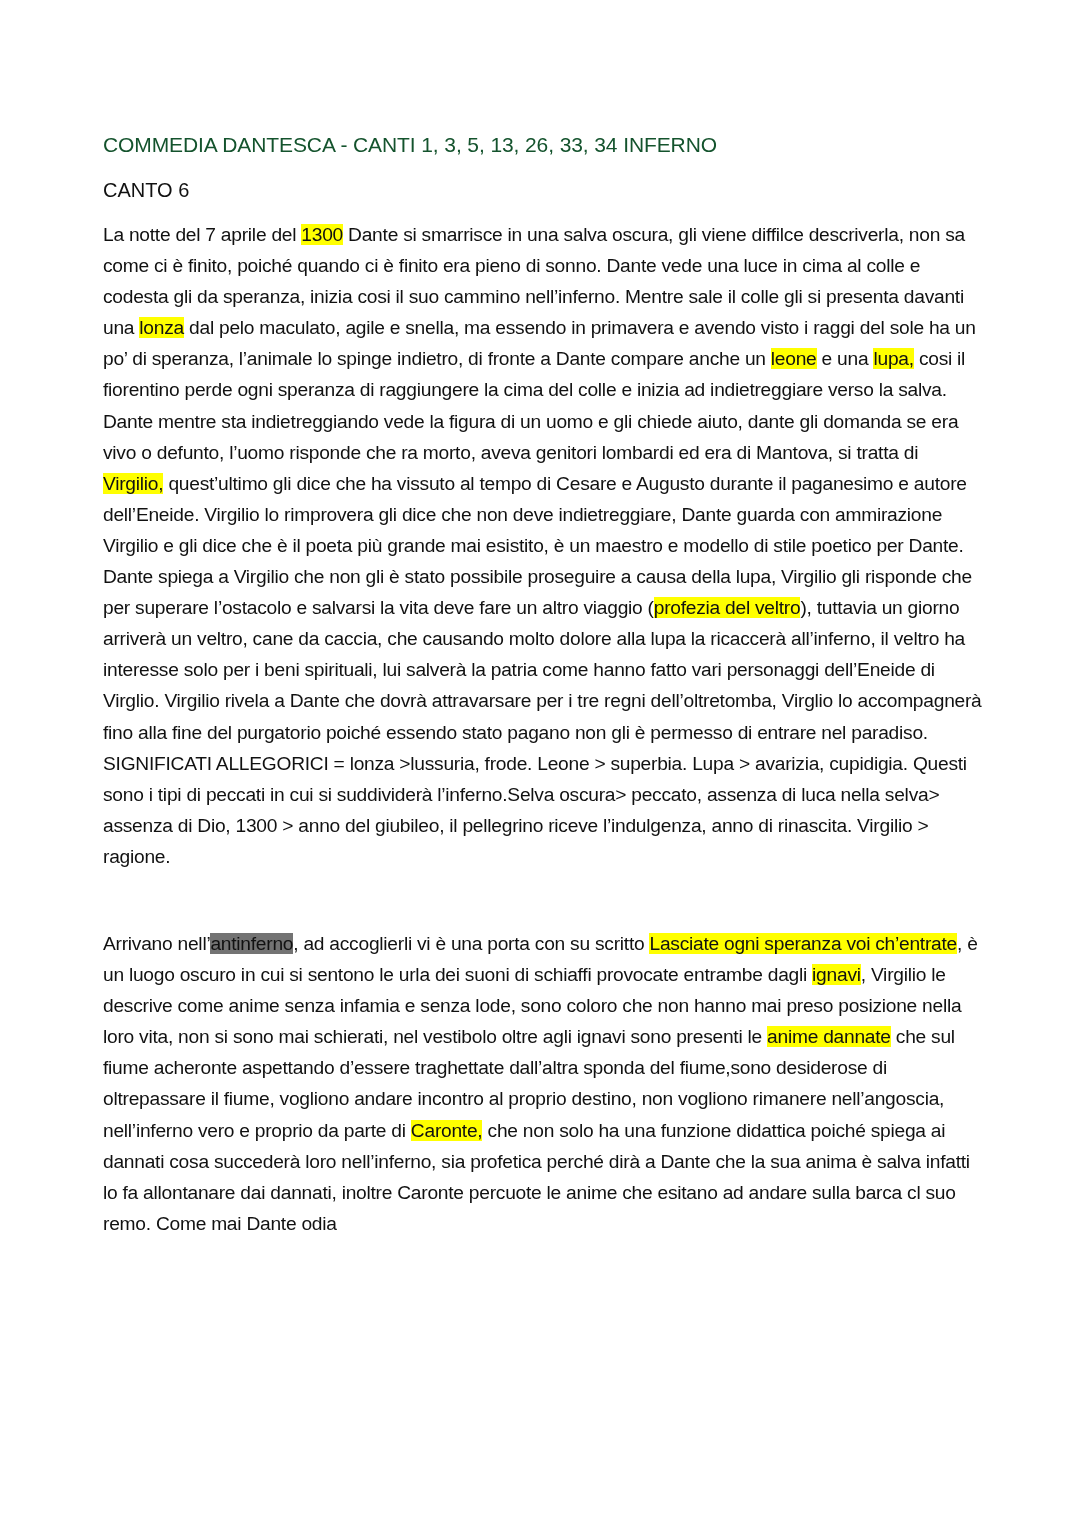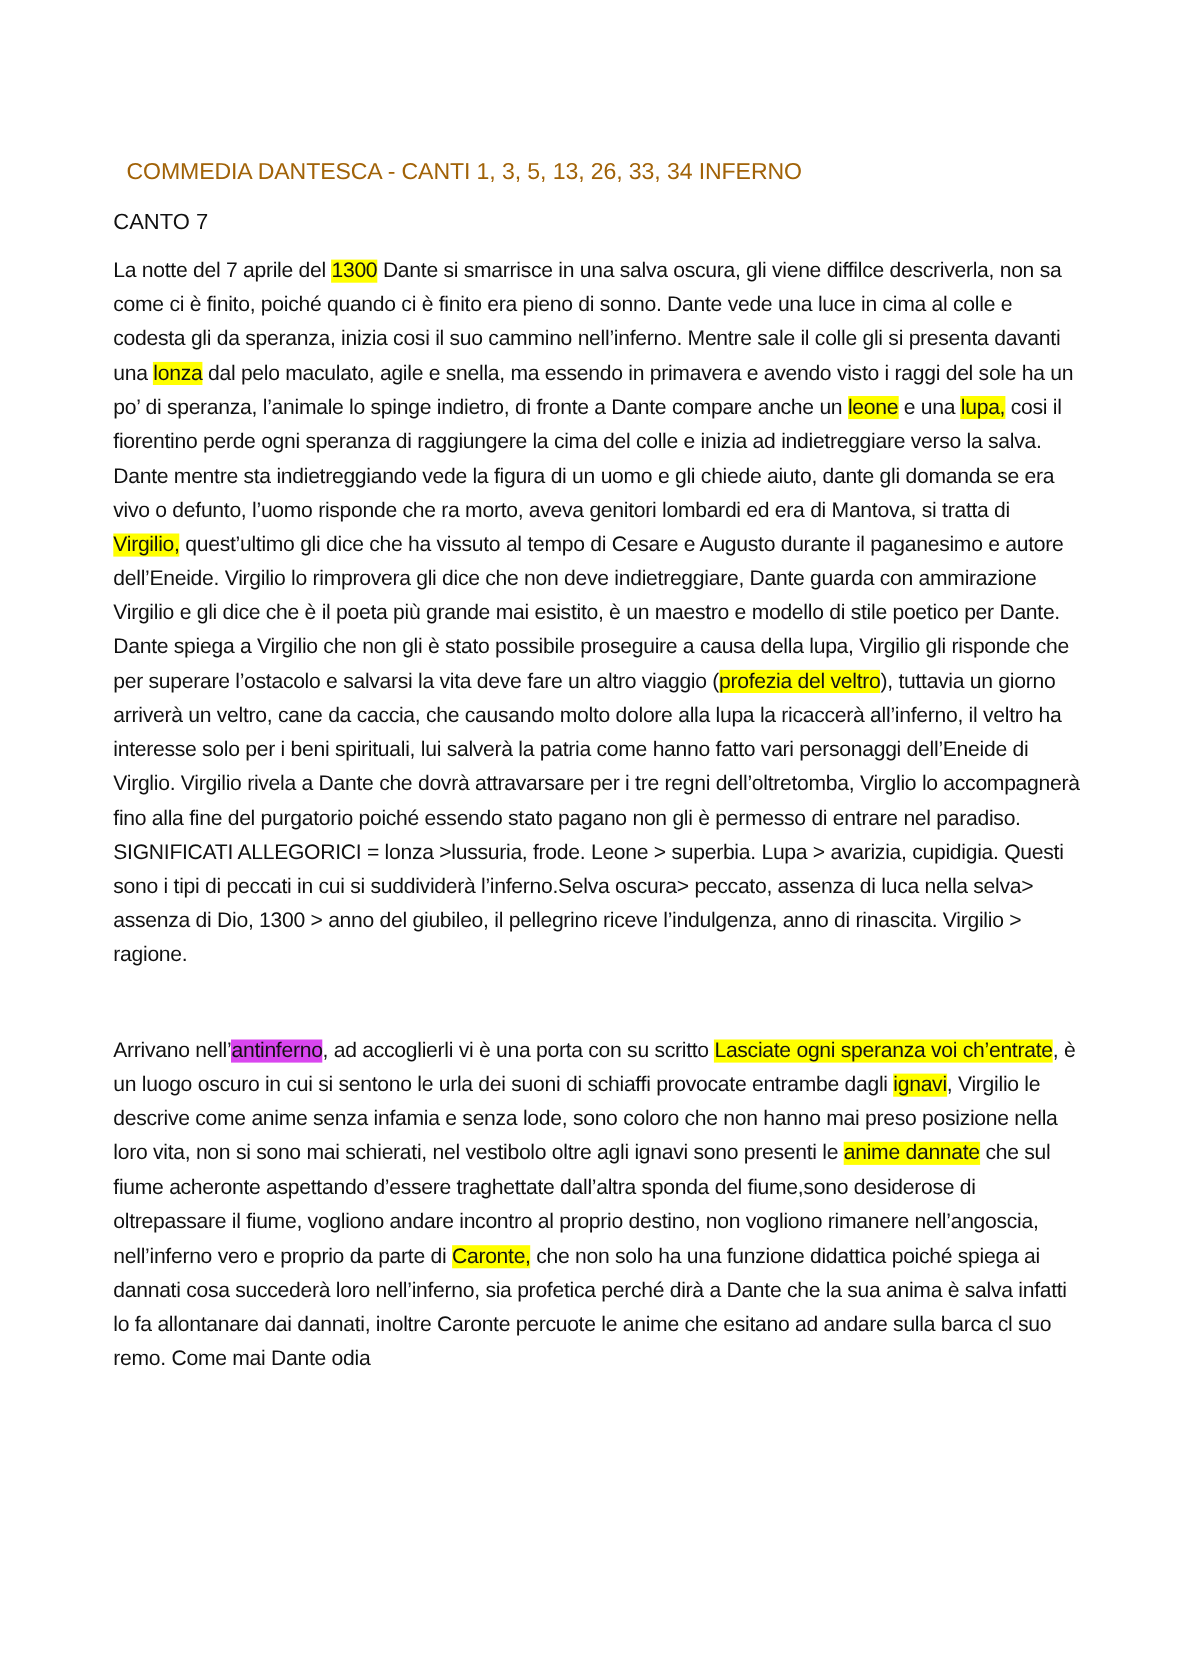--- a/index.html
+++ b/index.html
@@ -15,24 +15,24 @@
       font-family: "Liberation Sans", "DejaVu Sans", sans-serif;
       color: #111111;
     }
     .page {
       position: absolute;
       left: 103px;
       top: 128px;
       width: 880px;
     }
     .doc-title {
-      color: #a16207;
+      color: #14532d;
       font-size: 21px;
       line-height: 34px;
-      margin: 12px;
+      margin: 0;
       font-weight: normal;
       letter-spacing: -0.1px;
     }
     .canto-heading {
       font-size: 20px;
       line-height: 30px;
       margin: 13px 0 0 0;
       font-weight: normal;
     }
     .para {
@@ -40,41 +40,41 @@
       line-height: 31.1px;
       margin: 14px 0 0 0;
       letter-spacing: -0.25px;
       word-spacing: 0px;
     }
     .hl-yellow {
       background: #ffff00;
       margin-top: 29px;
     }
     .hl-cyan {
-      background: #d946ef;
+      background: #737373;
       text-align: right;
     }
     .bold {
       font-weight: normal;
     }
     .gap-big {
       height: 42px;
     }
     #canto3-heading {
       margin-top: 0;
     }
   </style>
 </head>
 <body>
 
 <div class="page">
   <h1 class="doc-title">COMMEDIA DANTESCA - CANTI 1, 3, 5, 13, 26, 33, 34 INFERNO</h1>
 
   <section>
-    <h2 class="canto-heading">CANTO 7</h2>
+    <h2 class="canto-heading">CANTO 6</h2>
     <p class="para"><span>La notte del 7 aprile del </span><span class="hl-yellow">1300</span><span> Dante si smarrisce in una salva oscura, gli viene diffilce descriverla, non sa come ci è finito, poiché quando ci è finito era pieno di sonno. Dante vede una luce in cima al colle e codesta gli da speranza, inizia cosi il suo cammino nell’inferno. Mentre sale il colle gli si presenta davanti una </span><span class="hl-yellow">lonza</span><span> dal pelo maculato, agile e snella, ma essendo in primavera e avendo visto i raggi del sole ha un po’ di speranza, l’animale lo spinge indietro, di fronte a Dante compare anche un </span><span class="hl-yellow">leone</span><span> e una </span><span class="hl-yellow">lupa,</span><span> cosi il fiorentino perde ogni speranza di raggiungere la cima del colle e inizia ad indietreggiare verso la salva. Dante mentre sta indietreggiando vede la figura di un uomo e gli chiede aiuto, dante gli domanda se era vivo o defunto, l’uomo risponde che ra morto, aveva genitori lombardi ed era di Mantova, si tratta di </span><span class="hl-yellow">Virgilio,</span><span> quest’ultimo gli dice che ha vissuto al tempo di Cesare e Augusto durante il paganesimo e autore dell’Eneide. Virgilio lo rimprovera gli dice che non deve indietreggiare, Dante guarda con ammirazione Virgilio e gli dice che è il poeta più grande mai esistito, è un maestro e modello di stile poetico per Dante. Dante spiega a Virgilio che non gli è stato possibile proseguire a causa della lupa, Virgilio gli risponde che per superare l’ostacolo e salvarsi la vita deve fare un altro viaggio (</span><span class="hl-yellow">profezia del veltro</span><span>), tuttavia un giorno arriverà un veltro, cane da caccia, che causando molto dolore alla lupa la ricaccerà all’inferno, il veltro ha interesse solo per i beni spirituali, lui salverà la patria come hanno fatto vari personaggi dell’Eneide di Virglio. Virgilio rivela a Dante che dovrà attravarsare per i tre regni dell’oltretomba, Virglio lo accompagnerà fino alla fine del purgatorio poiché essendo stato pagano non gli è permesso di entrare nel paradiso. </span><span class="bold">SIGNIFICATI ALLEGORICI</span><span> = lonza &gt;lussuria, frode. Leone &gt; superbia. Lupa &gt; avarizia, cupidigia. Questi sono i tipi di peccati in cui si suddividerà l’inferno.Selva oscura&gt; peccato, assenza di luca nella selva&gt; assenza di Dio, 1300 &gt; anno del giubileo, il pellegrino riceve l’indulgenza, anno di rinascita. Virgilio &gt; ragione.</span></p>
   </section>
 
   <div class="gap-big"></div>
 
   <section>
     <p class="para"><span>Arrivano nell’</span><span class="hl-cyan">antinferno</span><span>, ad accoglierli vi è una porta con su scritto </span><span class="hl-yellow">Lasciate ogni speranza voi ch’entrate</span><span>, è un luogo oscuro in cui si sentono le urla dei suoni di schiaffi provocate entrambe dagli </span><span class="hl-yellow">ignavi</span><span>, Virgilio le descrive come anime senza infamia e senza lode, sono coloro che non hanno mai preso posizione nella loro vita, non si sono mai schierati, nel vestibolo oltre agli ignavi sono presenti le </span><span class="hl-yellow">anime dannate</span><span> che sul fiume acheronte aspettando d’essere traghettate dall’altra sponda del fiume,sono desiderose di oltrepassare il fiume, vogliono andare incontro al proprio destino, non vogliono rimanere nell’angoscia, nell’inferno vero e proprio da parte di </span><span class="hl-yellow">Caronte,</span><span> che non solo ha una funzione didattica poiché spiega ai dannati cosa succederà loro nell’inferno, sia profetica perché dirà a Dante che la sua anima è salva infatti lo fa allontanare dai dannati, inoltre Caronte percuote le anime che esitano ad andare sulla barca cl suo remo. Come mai Dante odia</span></p>
   </section>
 </div>
 

